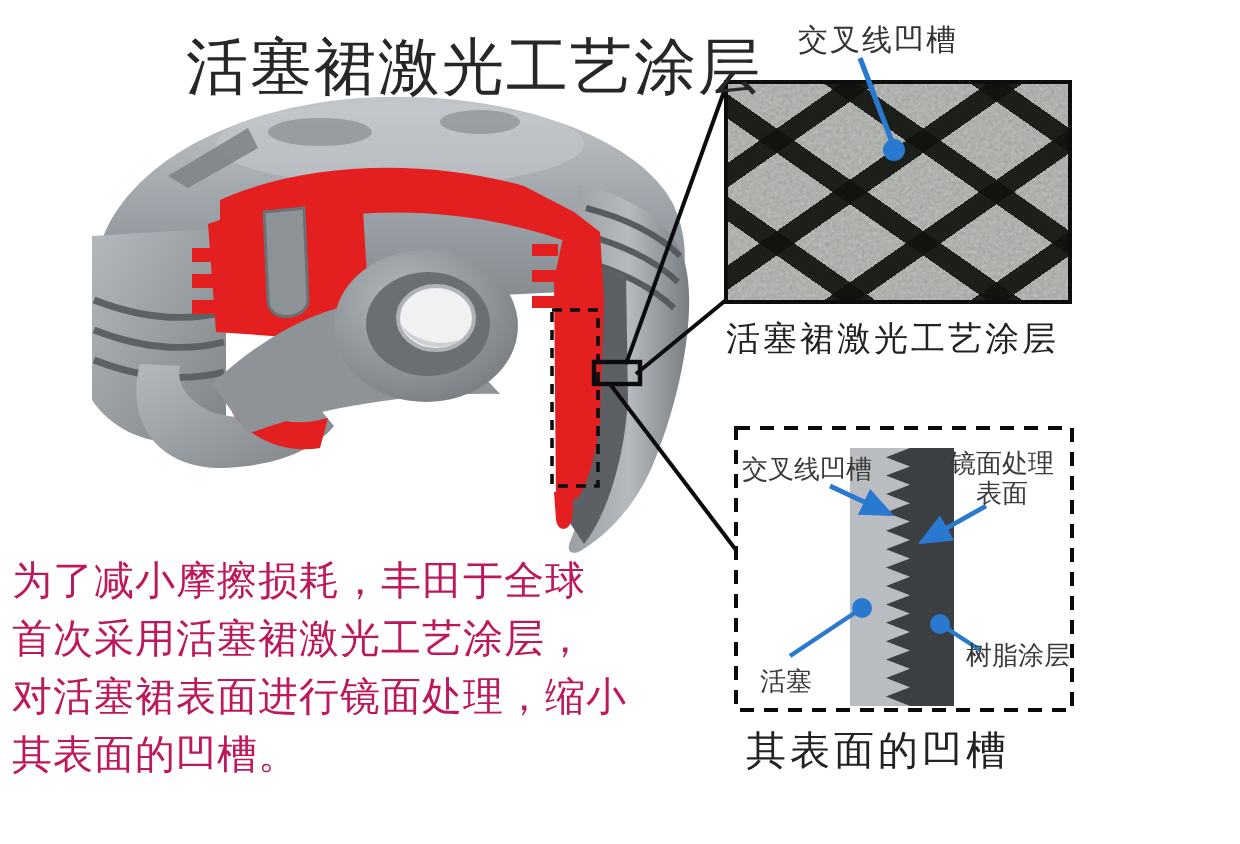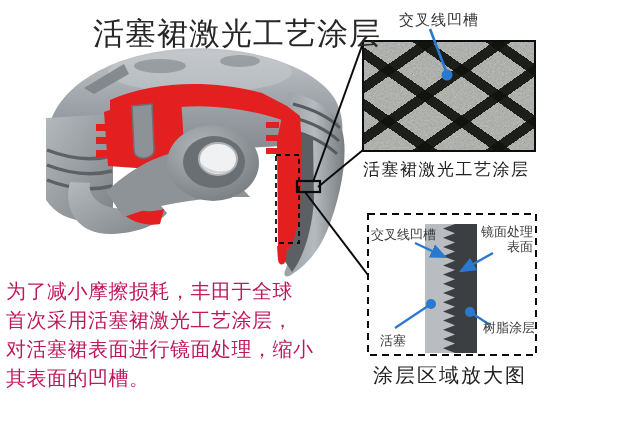--- a/index.html
+++ b/index.html
@@ -31,21 +31,21 @@
   .hatch{position:absolute;left:-30px;top:-30px;right:-30px;bottom:-30px;}
   .hatch.a{background:repeating-linear-gradient(35deg,rgba(0,0,0,0) 0 32px,rgba(16,19,13,.92) 32px 42px);}
   .hatch.b{background:repeating-linear-gradient(145deg,rgba(0,0,0,0) 0 32px,rgba(16,19,13,.92) 32px 42px);}
   .photo-caption{
     left:363px;top:158px;font-size:17px;color:#222;letter-spacing:1.5px;white-space:nowrap;
   }
   
   .coat-panel{left:367px;top:213px;width:170px;height:143px;}
   .coat-label{font-size:13px;color:#3a3a3a;white-space:nowrap;}
   .lbl-groove{left:4px;top:13px;}
-  .lbl-mirror{left:102px;top:11px;width:64px;text-align:right;line-height:15px;white-space:pre-line;}
+  .lbl-mirror{left:102px;top:11px;width:64px;text-align:center;line-height:15px;white-space:pre-line;}
   .lbl-piston{left:13px;top:119px;}
   .lbl-resin{left:116px;top:106px;font-family:Liberation Mono, monospace;}
   .coat-caption{
     left:373px;top:362px;font-size:20px;color:#222;letter-spacing:2px;white-space:nowrap;
   }
   svg{display:block;}
   .overlay{pointer-events:none;}
 </style>
 </head>
 <body>
@@ -160,13 +160,13 @@
     <circle cx="64" cy="91" r="5" fill="#2979d1"></circle>
     <line x1="103" y1="99" x2="123" y2="112" stroke="#2979d1" stroke-width="2.2"></line>
     <circle cx="103" cy="99" r="5" fill="#2979d1"></circle>
   </svg>
   <div class="abs coat-label lbl-groove">交叉线凹槽</div>
   <div class="abs coat-label lbl-mirror">镜面处理
 表面</div>
   <div class="abs coat-label lbl-piston">活塞</div>
   <div class="abs coat-label lbl-resin">树脂涂层</div>
 </div>
-<div class="abs coat-caption" style="z-index:3">涂层区域放大图</div>
+<div class="abs coat-caption" style="z-index:3">其表面的凹槽</div>
 
 </body></html>

